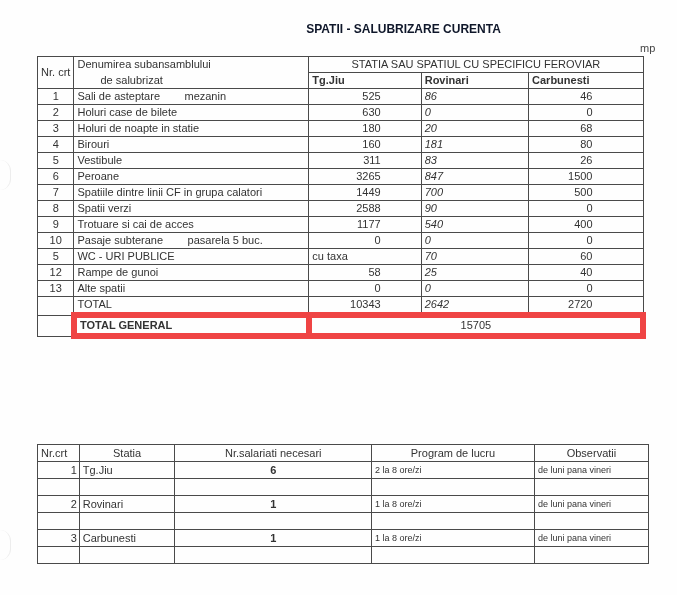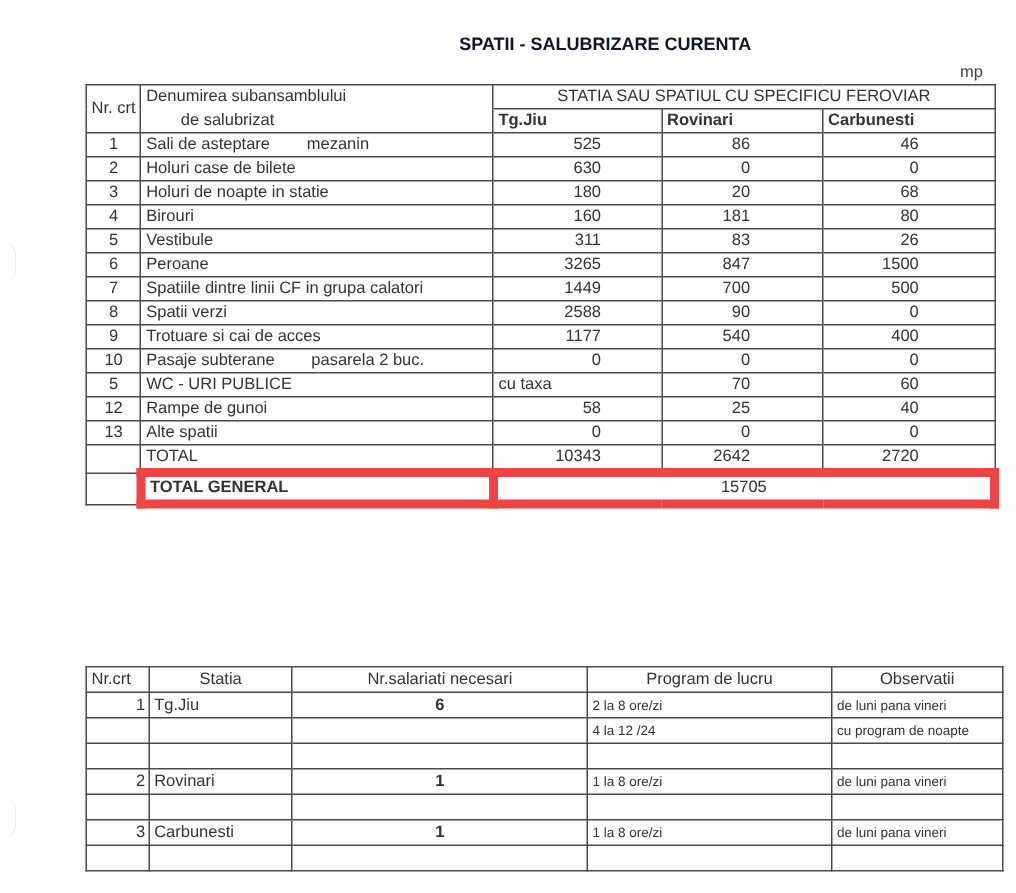--- a/index.html
+++ b/index.html
@@ -1,28 +1,28 @@
 <!DOCTYPE html>
 <html><head>
 <meta charset="utf-8">
 <style>
   html, body { margin:0; padding:0; background:#fefefe; }
   body { width:677px; height:595px; position:relative; overflow:hidden;
          font-family:"Liberation Sans", sans-serif; color:#333; }
   .title { position:absolute; left:0; width:677px; top:22px; text-align:center;
            font-size:12px; font-weight:bold; color:#0f172a; padding-left:130px; box-sizing:border-box; }
   .unit { position:absolute; left:596px; top:42px; font-size:11px; color:#444;padding-left:44px; }
-  table { border-collapse:collapse; position:absolute;margin-left:20px; }
+  table { border-collapse:collapse; position:absolute; }
   td { border:1px solid #4a4a4a; padding:0 3px; font-size:11px; height:15px; line-height:15px; white-space:nowrap; color:#333; }
   #t1 { left:37px; top:56px; width:609px; }
   #t1 col.c0 { width:30px; } #t1 col.c1 { width:234px; }
   #t1 col.c2 { width:112px; } #t1 col.c3 { width:107px; } #t1 col.c4 { width:114px; }
   .num { text-align:center; }
   .val { text-align:right; padding-right:40px; }
-  .val2 { text-align:right; padding-right:48px; }
+  .val2 { text-align:left; padding-right:48px;font-style:italic; }
   .val3 { text-align:right; padding-right:50px; }
   .b { font-weight:bold; }
   .tg { border:6px solid #ef4444; }
   #t2 { left:37px; top:444px; width:612px; }
   #t2 td { height:16px; line-height:16px; }
   #t2 col.a { width:41px; } #t2 col.b1 { width:94px; } #t2 col.c { width:193px; }
   #t2 col.d { width:160px; } #t2 col.e { width:112px; }
   .small { font-size:9px; }
   .scanmark { position:absolute; left:0; width:10px; height:30px; border-right:1px solid #ddd; border-radius:0 20px 20px 0; opacity:.5; }
 </style>
@@ -113,21 +113,21 @@
       </tr>
       <tr>
         <td class="num">9</td>
         <td style="white-space:pre">Trotuare si cai de acces</td>
         <td class="val">1177</td>
         <td class="val2">540</td>
         <td class="val3">400</td>
       </tr>
       <tr>
         <td class="num">10</td>
-        <td style="white-space:pre">Pasaje subterane        pasarela 2 buc.</td>
+        <td style="white-space:pre">Pasaje subterane        pasarela 5 buc.</td>
         <td class="val">0</td>
         <td class="val2">0</td>
         <td class="val3">0</td>
       </tr>
       <tr>
         <td class="num">5</td>
         <td style="white-space:pre">WC - URI PUBLICE</td>
         <td style="text-align:left">cu taxa</td>
         <td class="val2">70</td>
         <td class="val3">60</td>
@@ -181,27 +181,20 @@
         <td style="text-align:right;padding-right:2px">1</td>
         <td>Tg.Jiu</td>
         <td class="num b">6</td>
         <td class="small">2 la 8 ore/zi</td>
         <td class="small">de luni pana vineri</td>
       </tr>
       <tr>
         <td style="text-align:right;padding-right:2px"></td>
         <td></td>
         <td class="num b"></td>
-        <td class="small">4 la 12 /24</td>
-        <td class="small">cu program de noapte</td>
-      </tr>
-      <tr>
-        <td style="text-align:right;padding-right:2px"></td>
-        <td></td>
-        <td class="num b"></td>
         <td class="small"></td>
         <td class="small"></td>
       </tr>
       <tr>
         <td style="text-align:right;padding-right:2px">2</td>
         <td>Rovinari</td>
         <td class="num b">1</td>
         <td class="small">1 la 8 ore/zi</td>
         <td class="small">de luni pana vineri</td>
       </tr>

